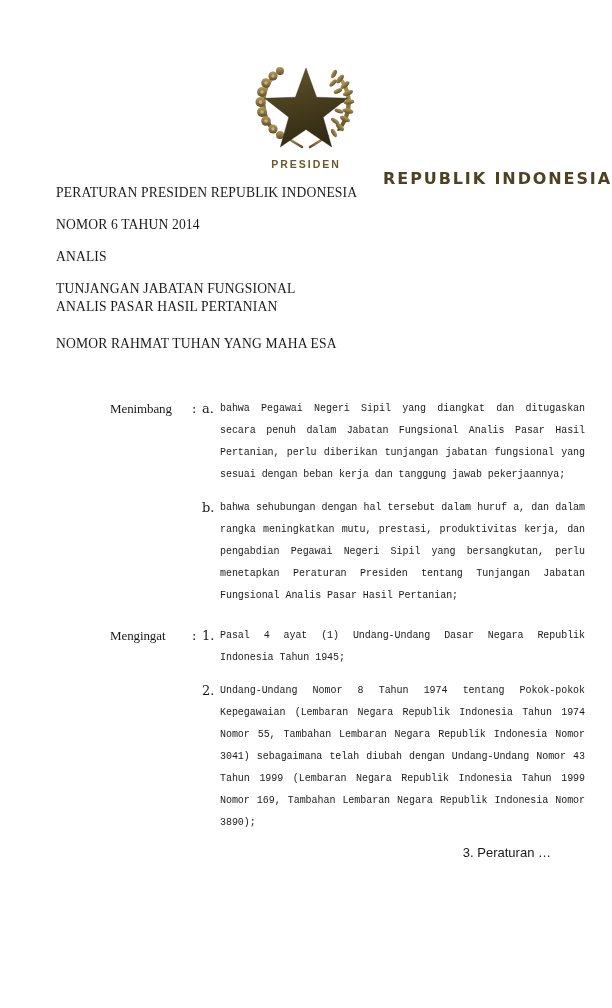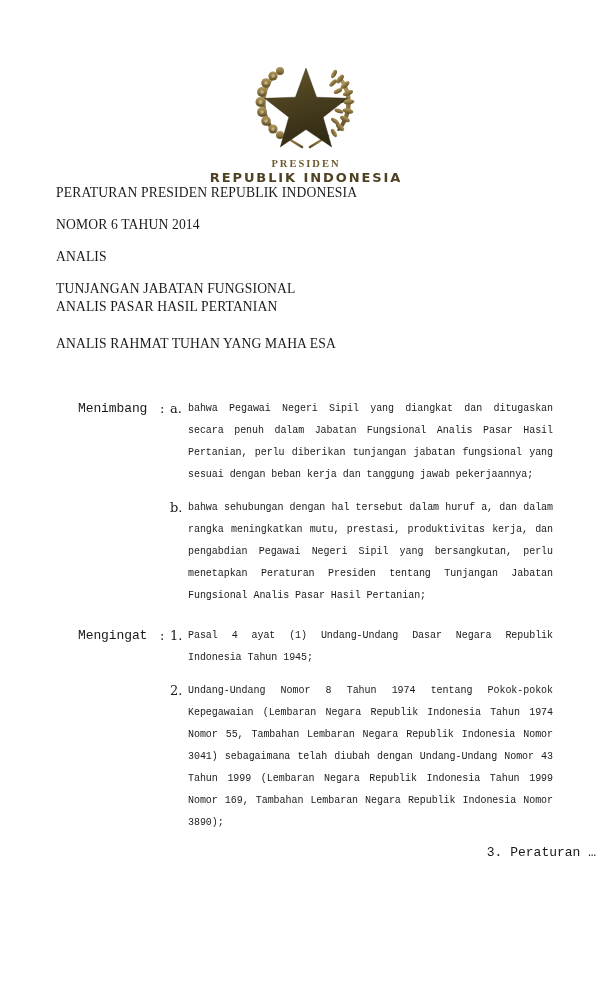--- a/index.html
+++ b/index.html
@@ -36,33 +36,34 @@
     height: 104px;
     margin: 0 auto;
     display: block;
   }
   .emblem-caption {
     margin-top: 2px;
     line-height: 1.18;
   }
   .emblem-caption .cap-line1 {
     display: block;
-    font-family: Liberation Serif, serif;
+    font-family: Liberation Sans, sans-serif;
     font-size: 10.5px;
     font-weight: bold;
     letter-spacing: 2.0px;
     color: #6b5a2d;
   }
   .emblem-caption .cap-line2 {
     display: block;
     font-family: "DejaVu Sans", "Liberation Sans", sans-serif;
-    font-size: 13px;
+    font-size: 16px;
     font-weight: bold;
     letter-spacing: 1.9px;
     color: #4f4222;
+    text-align: right;
   }
 
   
   .headings {
     position: absolute;
     left: 56px;
     top: 185px;
     width: 500px;
   }
   .hline {
@@ -85,25 +86,25 @@
     display: block;
     width: 612px;
   }
   .clause-row {
     display: flex;
     align-items: flex-start;
     width: 612px;
   }
   .col-label {
     width: 82px;
-    margin-left: 78px;
+    margin-left: 110px;
     flex: 0 0 82px;
     font-size: 13px;
     line-height: 22px;
-    font-family: Liberation Mono, monospace;
+    font-family: Liberation Serif, serif;
     letter-spacing: -0.1px;
     white-space: nowrap;
   }
   .col-colon {
     width: 10px;
     flex: 0 0 10px;
     font-size: 13px;
     line-height: 22px;
     font-family: "DejaVu Serif", "Liberation Serif", serif;
     text-align: left;
@@ -133,22 +134,21 @@
   .spacer-group { height: 18px; }
 
   
   .footer-catch {
     position: absolute;
     left: 0;
     top: 845px;
     width: 551px;
     text-align: right;
     font-size: 13px;
-    font-family: Liberation Mono, monospace;
-    padding-left: 45px;
+    font-family: Liberation Sans, sans-serif;
   }
 </style>
 </head>
 <body>
 
 <div class="page">
 
   <div class="emblem-block">
     <svg class="emblem-art" viewBox="0 0 120 104" aria-hidden="true">
       <defs>
@@ -229,21 +229,21 @@
     <div class="hline">PERATURAN PRESIDEN REPUBLIK INDONESIA</div>
     <div class="gap-reg"></div>
     <div class="hline">NOMOR 6 TAHUN 2014</div>
     <div class="gap-reg"></div>
     <div class="hline">ANALIS</div>
     <div class="gap-reg"></div>
     <div class="hline">TUNJANGAN JABATAN FUNGSIONAL</div>
     <div class="gap-tight"></div>
     <div class="hline">ANALIS PASAR HASIL PERTANIAN</div>
     <div class="gap-big"></div>
-    <div class="hline">ANALIS RAHMAT TUHAN YANG MAHA ESA</div>
+    <div class="hline">NOMOR RAHMAT TUHAN YANG MAHA ESA</div>
     <div class="gap-big"></div>
   </div>
 
   <div class="clauses">
 
     <div class="clause-group">
       <div class="clause-row">
         <div class="col-label">Menimbang</div>
         <div class="col-colon">:</div>
         <div class="col-marker">a.</div>

